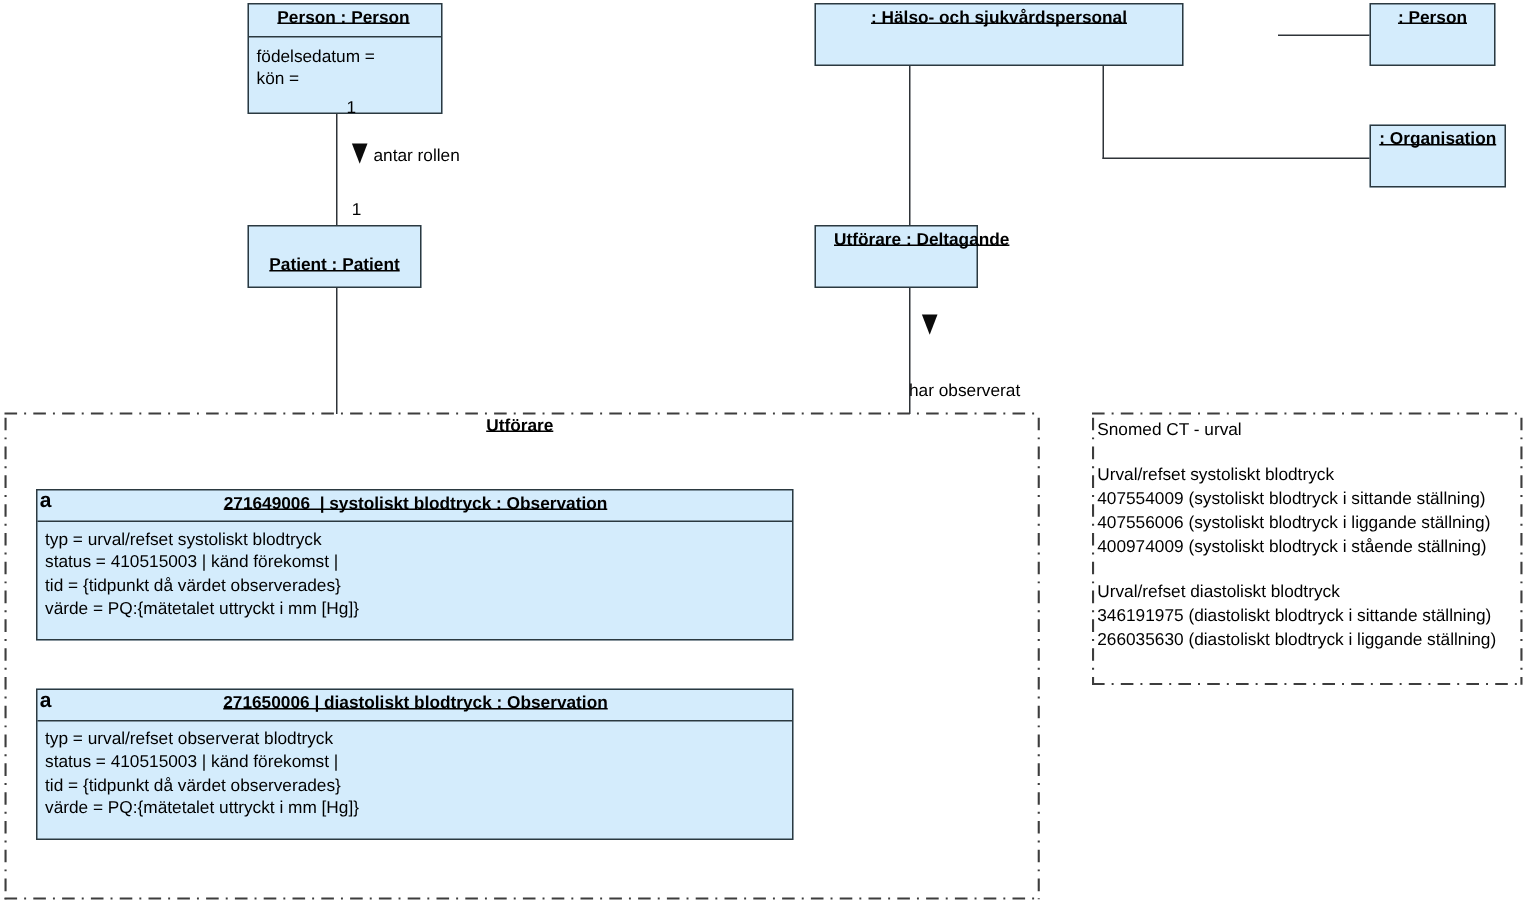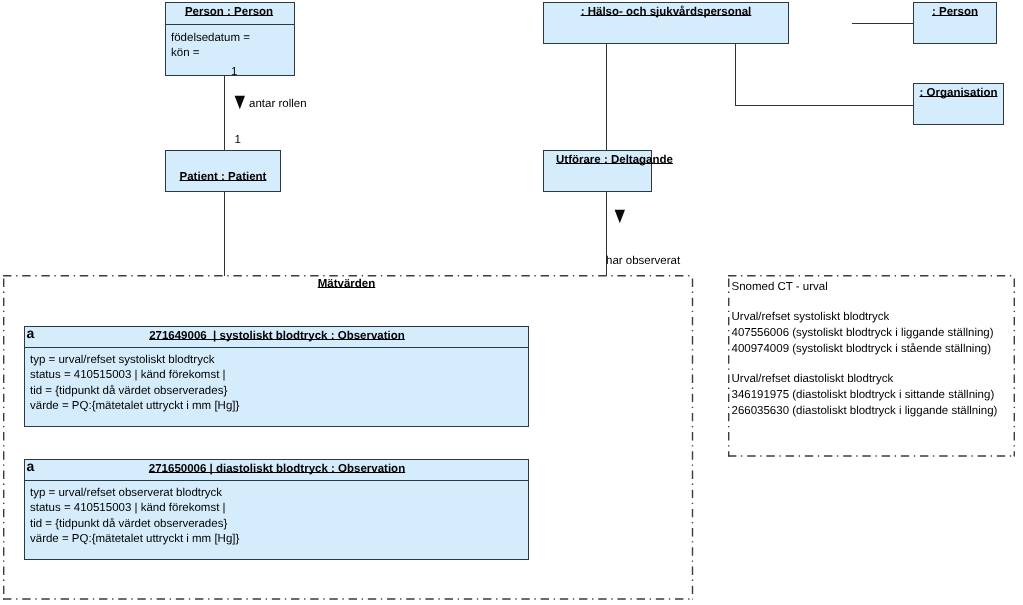--- a/index.html
+++ b/index.html
@@ -119,21 +119,21 @@
     </svg>
   <div class="lbl" style="left:606px; top:212px;margin-top:43px;">har observerat</div>
 
   <div class="dashbox" style="left:3px; top:275px; width:690px; height:324px;">
     <svg class="frame" width="690" height="324">
       <line x1="0" y1="0.7" x2="690" y2="0.7"></line>
       <line x1="0" y1="324" x2="690" y2="324"></line>
       <line x1="0.7" y1="3.5" x2="0.7" y2="324.5"></line>
       <line x1="689.5" y1="3.5" x2="689.5" y2="324.5"></line>
     </svg>
-    <div class="obj-title" style="position:absolute; left:-3px; right:0; top:2.5px; text-align:center;">Mätvärden</div>
+    <div class="obj-title" style="position:absolute; left:-3px; right:0; top:2.5px; text-align:center;">Utförare</div>
 
     <div class="obj" style="left:21px; top:51px; width:505px; height:101px;">
       <div style="position:relative; height:19.5px;">
         <span class="stereo" style="position:absolute; left:1.5px; top:-0.5px; font-size:14px; font-weight:bold; line-height:12px;">a</span>
         <div class="obj-title" style="padding:2.5px 0 0 1px;">271649006  | systoliskt blodtryck : Observation</div>
       </div>
       <div class="obj-sep"></div>
       <div class="obj-body" style="padding:5.5px 0 0 5px;">
         <div>typ = urval/refset systoliskt blodtryck</div>
         <div>status = 410515003 | känd förekomst |</div>
@@ -161,20 +161,21 @@
     <svg class="frame" width="286" height="181">
       <line x1="0" y1="0.7" x2="287" y2="0.7"></line>
       <line x1="0" y1="181" x2="287" y2="181"></line>
       <line x1="0.7" y1="3.5" x2="0.7" y2="181.5"></line>
       <line x1="286.3" y1="3.5" x2="286.3" y2="181.5"></line>
     </svg>
     <div class="obj-body snomed-body" style="padding:4.5px 0 0 3.5px;">
       <div>Snomed CT - urval</div>
       <div class="blank">&nbsp;</div>
       <div>Urval/refset systoliskt blodtryck</div>
+      <div>407554009 (systoliskt blodtryck i sittande ställning)</div>
       <div>407556006 (systoliskt blodtryck i liggande ställning)</div>
       <div>400974009 (systoliskt blodtryck i stående ställning)</div>
       <div class="blank">&nbsp;</div>
       <div>Urval/refset diastoliskt blodtryck</div>
       <div>346191975 (diastoliskt blodtryck i sittande ställning)</div>
       <div>266035630 (diastoliskt blodtryck i liggande ställning)</div>
     </div>
   </div>
 
 </div>

